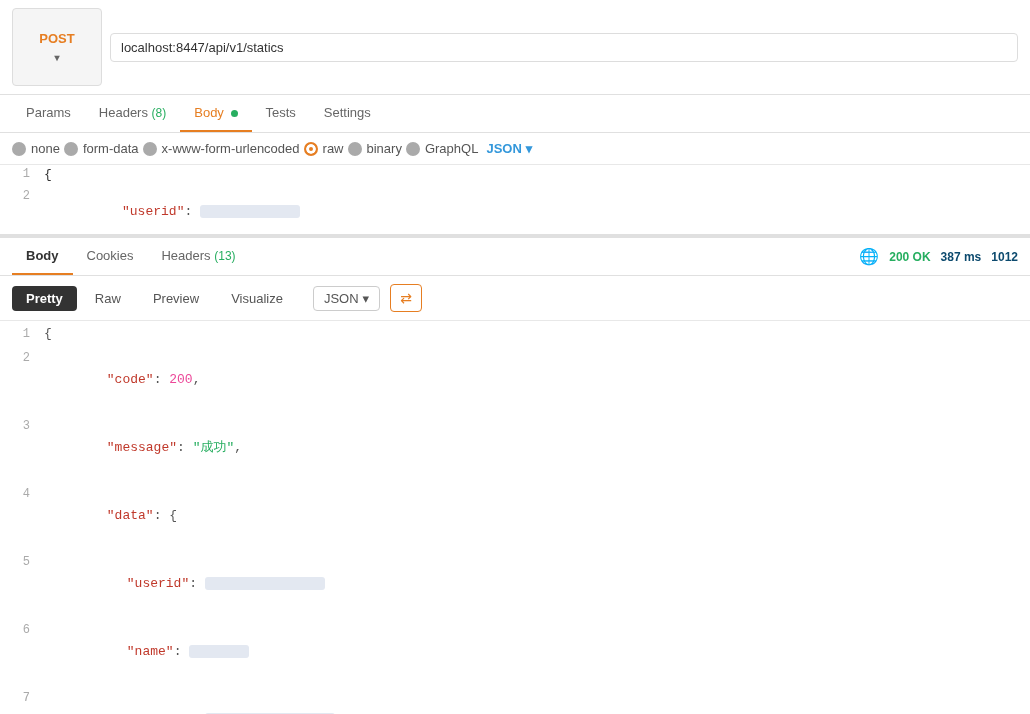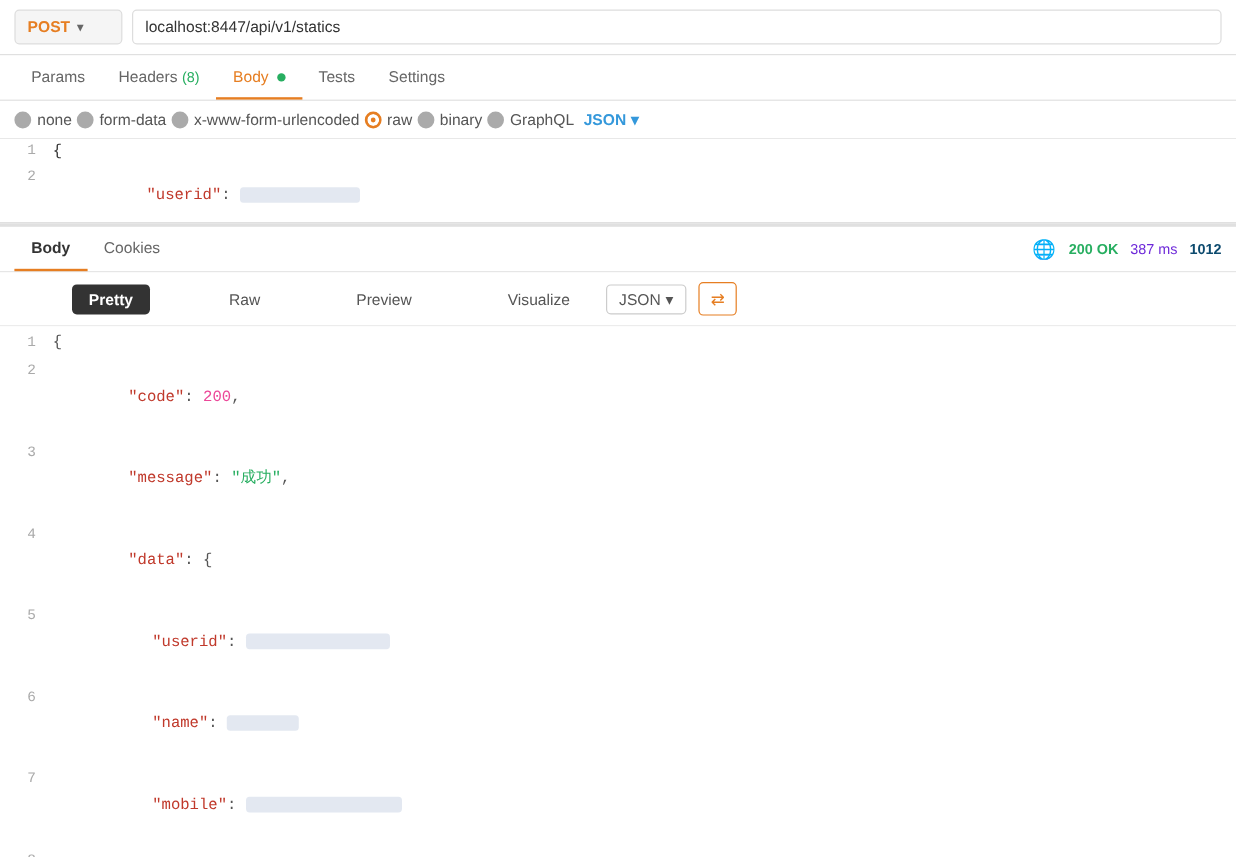--- a/index.html
+++ b/index.html
@@ -19,26 +19,27 @@
       gap: 8px;
       background: #fff;
     }
     .method-select {
       display: flex;
       align-items: center;
       gap: 6px;
       background: #f5f5f5;
       border: 1px solid #ddd;
       border-radius: 4px;
-      padding: 6px 10px;
+      padding: 22px 10px;
       font-weight: 600;
       font-size: 13px;
       color: #333;
       cursor: pointer;
       min-width: 90px;
+      flex-direction: column;
     }
     .method-select .method-label {
       color: #e67e22;
       font-weight: 700;
     }
     .chevron-icon {
       color: #666;
       font-size: 10px;
     }
     .url-input {
@@ -205,22 +206,22 @@
     }
     .resp-meta .globe-icon {
       color: #888;
       font-size: 16px;
     }
     .resp-status {
       color: #27ae60;
       font-weight: 600;
     }
     .resp-time {
-      color: #6d28d9;
-      font-weight: 400;
+      color: #0c4a6e;
+      font-weight: 700;
     }
     .resp-size {
       color: #0c4a6e;
       font-weight: 600;
     }
 
     
     .resp-view-bar {
       display: flex;
       align-items: center;
@@ -230,21 +231,20 @@
       background: #fff;
     }
     .view-btn {
       padding: 5px 14px;
       border-radius: 4px;
       border: none;
       background: transparent;
       font-size: 13px;
       color: #555;
       cursor: pointer;
-      margin-left: 48px;
     }
     .view-btn.active {
       background: #333;
       color: #fff;
       font-weight: 600;
     }
     .resp-json-select {
       display: flex;
       align-items: center;
       gap: 4px;
@@ -364,20 +364,24 @@
     </span>
   </div>
 </div>
 
 <div class="response-tabs-bar">
   <div class="resp-tab active">
     <span>Body</span>
   </div>
   <div class="resp-tab">
     <span>Cookies</span>
+  </div>
+  <div class="resp-tab">
+    <span>Headers</span>
+    <span class="badge">(13)</span>
   </div>
   <div class="resp-meta">
     <span class="globe-icon">🌐</span>
     <span class="resp-status">200 OK</span>
     <span class="resp-time">387 ms</span>
     <span class="resp-size">1012</span>
   </div>
 </div>
 
 <div class="resp-view-bar">

